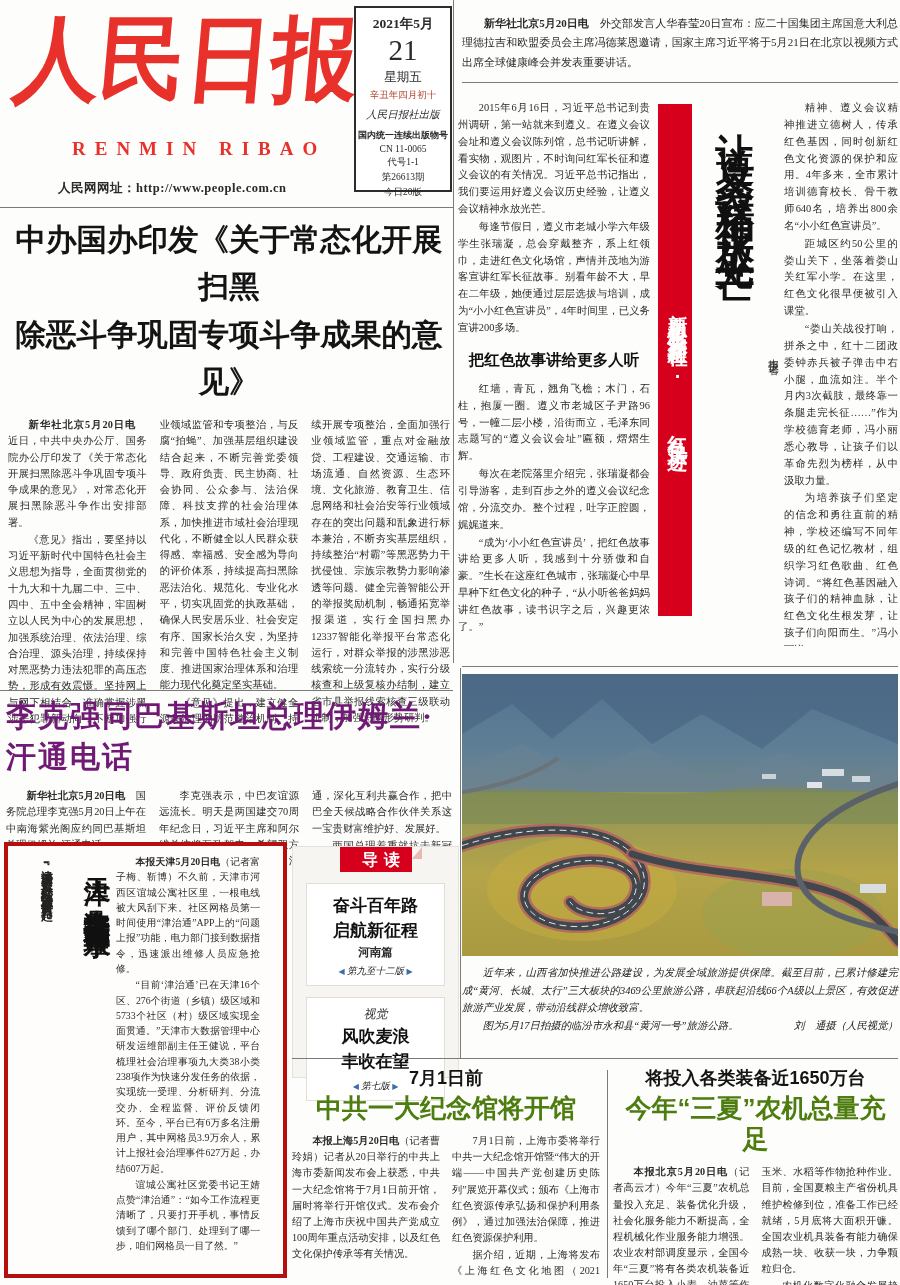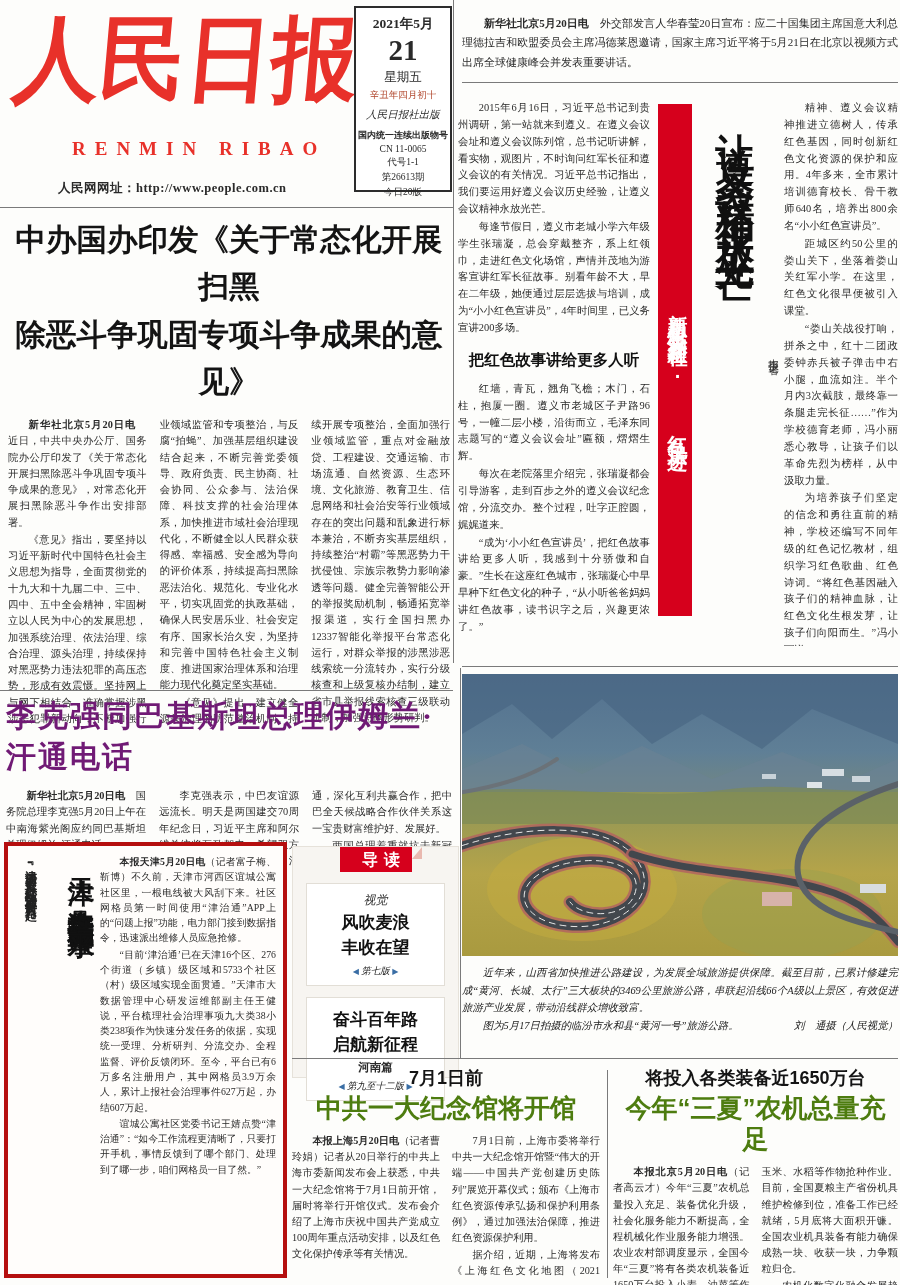--- a/index.html
+++ b/index.html
@@ -19,21 +19,21 @@
   .logo-latin{
     position:absolute;left:62px;top:134px;color:#e8312a;font-weight:700;
     font-size:19px;letter-spacing:9px;font-family:"Liberation Serif",serif;
   }
   .site-url{position:absolute;left:48px;top:176px;font-size:12.5px;font-weight:700;letter-spacing:.5px;}
   .datebox{
     position:absolute;left:344px;top:2px;width:98px;height:186px;
     border:2px solid #2c2c2c;background:#fff;text-align:center;box-sizing:border-box;padding-top:7px;
   }
   .db-ym{font-size:13.5px;font-weight:700;}
-  .db-day{font-size:29px;font-weight:700;line-height:1.2;}
+  .db-day{font-size:29px;font-weight:400;line-height:1.2;}
   .db-week{font-size:12.5px;margin-top:1px;}
   .db-lunar{font-size:9.5px;color:#b0442a;margin-top:3px;}
   .db-pub{font-size:10.5px;margin-top:6px;font-style:italic;}
   .db-issnlab{font-size:9px;font-weight:700;margin-top:7px;}
   .db-small{font-size:9.5px;margin-top:2px;}
   
   .vrule,.hrule{position:absolute;background:#7a7a7a;}
   
   .top-right{position:absolute;left:462px;top:2px;width:436px;border-bottom:1px solid #7a7a7a;padding-bottom:10px;}
   .tr-headline{font-size:40px;font-weight:900;text-align:center;letter-spacing:.5px;color:#141414;line-height:1.25;}
@@ -62,21 +62,21 @@
   .lead-cols{margin-top:12px;column-count:3;column-gap:13px;height:316px;overflow:hidden;font-size:10.3px;line-height:1.58;text-align:justify;}
   .lead-cols p{margin:0 0 1px;text-indent:2em;}
   
   .likeqiang{position:absolute;left:6px;top:696px;width:446px;}
   .likeqiang h2{margin:0;font-size:30px;font-weight:700;text-align:left;letter-spacing:2px;font-family:"Liberation Serif",serif;color:#701a75;}
   .lk-cols{margin-top:10px;column-count:3;column-gap:13px;height:86px;overflow:hidden;font-size:10.3px;line-height:1.58;text-align:justify;}
   .lk-cols p{margin:0 0 1px;text-indent:2em;}
   
   .tianjin{
     position:absolute;left:4px;top:842px;width:283px;height:436px;border:4px solid #b50f0f;
-    box-sizing:border-box;background:#fffdfb;padding:8px 7px;display:flex;
+    box-sizing:border-box;background:#fffdfb;padding:8px 23px;display:flex;
   }
   .tj-label{
     writing-mode:vertical-rl;text-orientation:upright;font-size:12px;font-weight:700;
     width:24px;letter-spacing:2px;color:#222;padding-top:4px;
   }
   .tj-headline{
     writing-mode:vertical-rl;text-orientation:upright;font-size:26.5px;font-weight:900;
     width:56px;letter-spacing:2px;line-height:1.1;color:#111;padding-top:2px;
   }
   .tj-body{flex:1;font-size:9.8px;line-height:1.56;text-align:justify;overflow:hidden;padding-left:5px;}
@@ -191,28 +191,28 @@
   <div class="tj-body">
       <p><b class="lead-in">本报天津5月20日电</b>（记者富子梅、靳博）不久前，天津市河西区谊城公寓社区里，一根电线被大风刮下来。社区网格员第一时间使用“津治通”APP上的“问题上报”功能，电力部门接到数据指令，迅速派出维修人员应急抢修。</p>
       <p>“目前‘津治通’已在天津16个区、276个街道（乡镇）级区域和5733个社区（村）级区域实现全面贯通。”天津市大数据管理中心研发运维部副主任王健说，平台梳理社会治理事项九大类38小类238项作为快速分发任务的依据，实现统一受理、分析研判、分流交办、全程监督、评价反馈闭环。至今，平台已有6万多名注册用户，其中网格员3.9万余人，累计上报社会治理事件627万起，办结607万起。</p>
       <p>谊城公寓社区党委书记王婧点赞“津治通”：“如今工作流程更清晰了，只要打开手机，事情反馈到了哪个部门、处理到了哪一步，咱们网格员一目了然。”</p>
     </div>
 </div>
 
 <div class="daodu">
   <div class="daodu-tab">导读</div>
   <div class="daodu-item">
+    <div class="dd-title"><span>奋斗百年路</span><br><span>启航新征程</span></div>
+    <div class="dd-sub">河南篇</div>
+    <div class="dd-page"><span class="dd-arrow">◀</span> <span>第九至十二版</span> <span class="dd-arrow">▶</span></div>
+  </div>
+  <div class="daodu-item">
     <div class="dd-cat">视觉</div>
     <div class="dd-title"><span>风吹麦浪</span><br><span>丰收在望</span></div>
     <div class="dd-page"><span class="dd-arrow">◀</span> <span>第七版</span> <span class="dd-arrow">▶</span></div>
-  </div>
-  <div class="daodu-item">
-    <div class="dd-title"><span>奋斗百年路</span><br><span>启航新征程</span></div>
-    <div class="dd-sub">河南篇</div>
-    <div class="dd-page"><span class="dd-arrow">◀</span> <span>第九至十二版</span> <span class="dd-arrow">▶</span></div>
   </div>
 </div>
 
 <div class="vrule" style="left:460px;top:668px;width:1px;height:390px;"></div>
 
 <div class="photo-block">
   <svg class="photo-frame" viewBox="0 0 436 282" xmlns="http://www.w3.org/2000/svg">
     <defs>
       <linearGradient id="gMount" x1="0" y1="0" x2="0" y2="1">
         <stop offset="0" stop-color="#53718f"></stop>

